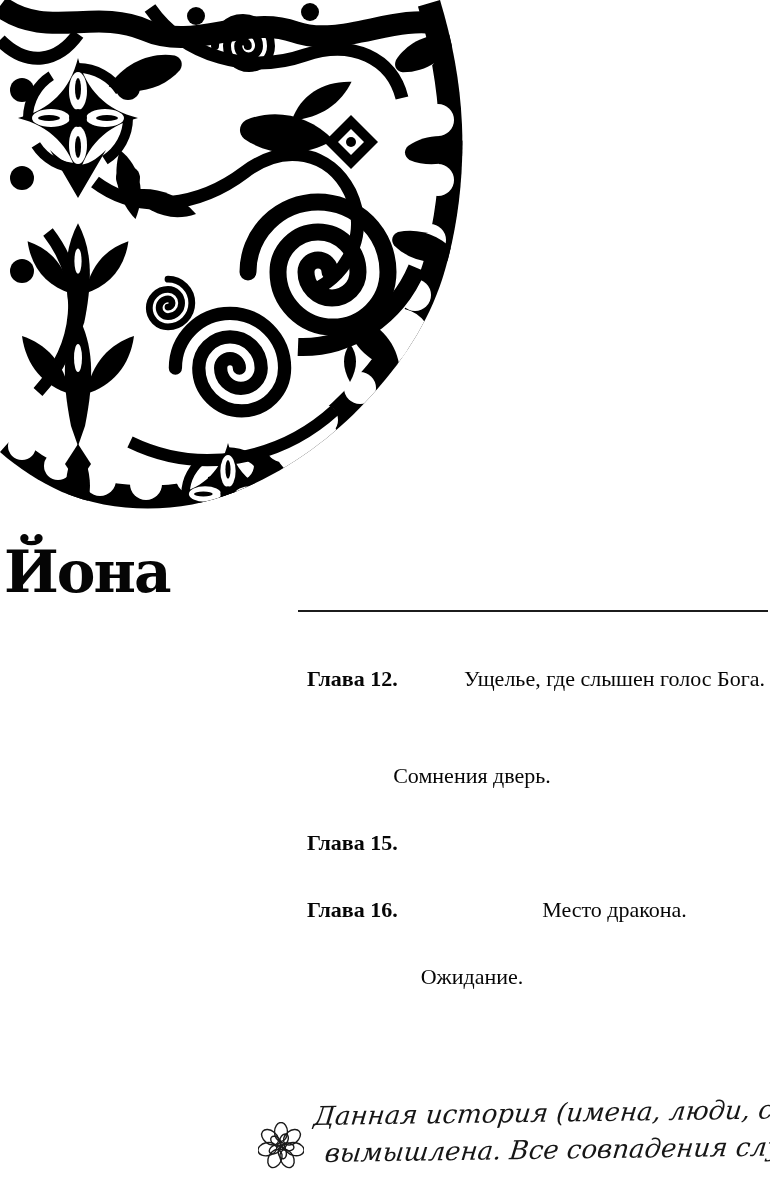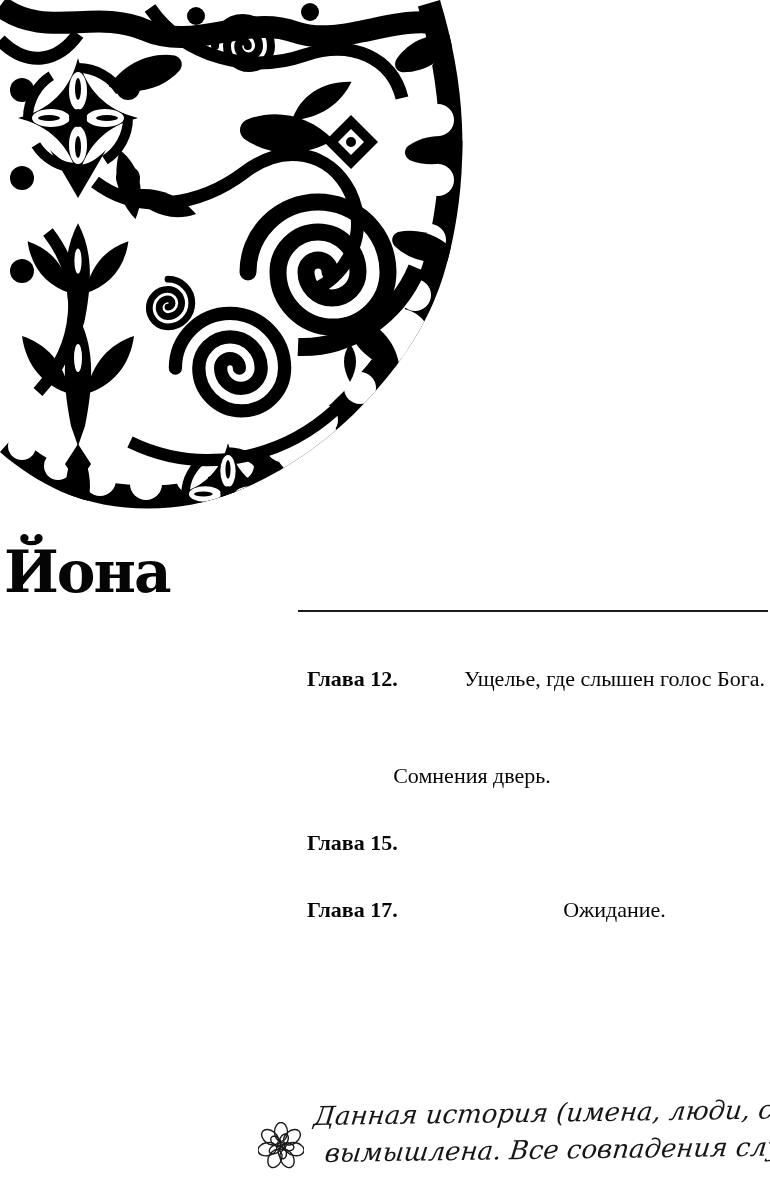--- a/index.html
+++ b/index.html
@@ -167,21 +167,24 @@
     </div>
     <div class="chapter">
     </div>
     <div class="chapter">
       <div class="ctitle">Сомнения дверь.</div>
     </div>
     <div class="chapter">
       <div class="label">Глава 15.</div>
     </div>
     <div class="chapter">
-      <div class="label">Глава 17.</div>
+      <div class="label">Глава 16.</div>
+      <div class="ctitle">Место дракона.</div>
+    </div>
+    <div class="chapter">
       <div class="ctitle">Ожидание.</div>
     </div>
   </div>
 
   <div class="disclaimer">
     <svg class="rosette" width="46" height="48" viewBox="-23 -24 46 48" aria-hidden="true">
       <g fill="none" stroke="#1a1a1a" stroke-width="1.4">
         <ellipse cy="-14" rx="6.5" ry="9.5"></ellipse>
         <ellipse cy="-14" rx="6.5" ry="9.5" transform="rotate(51.4)"></ellipse>
         <ellipse cy="-14" rx="6.5" ry="9.5" transform="rotate(102.8)"></ellipse>

